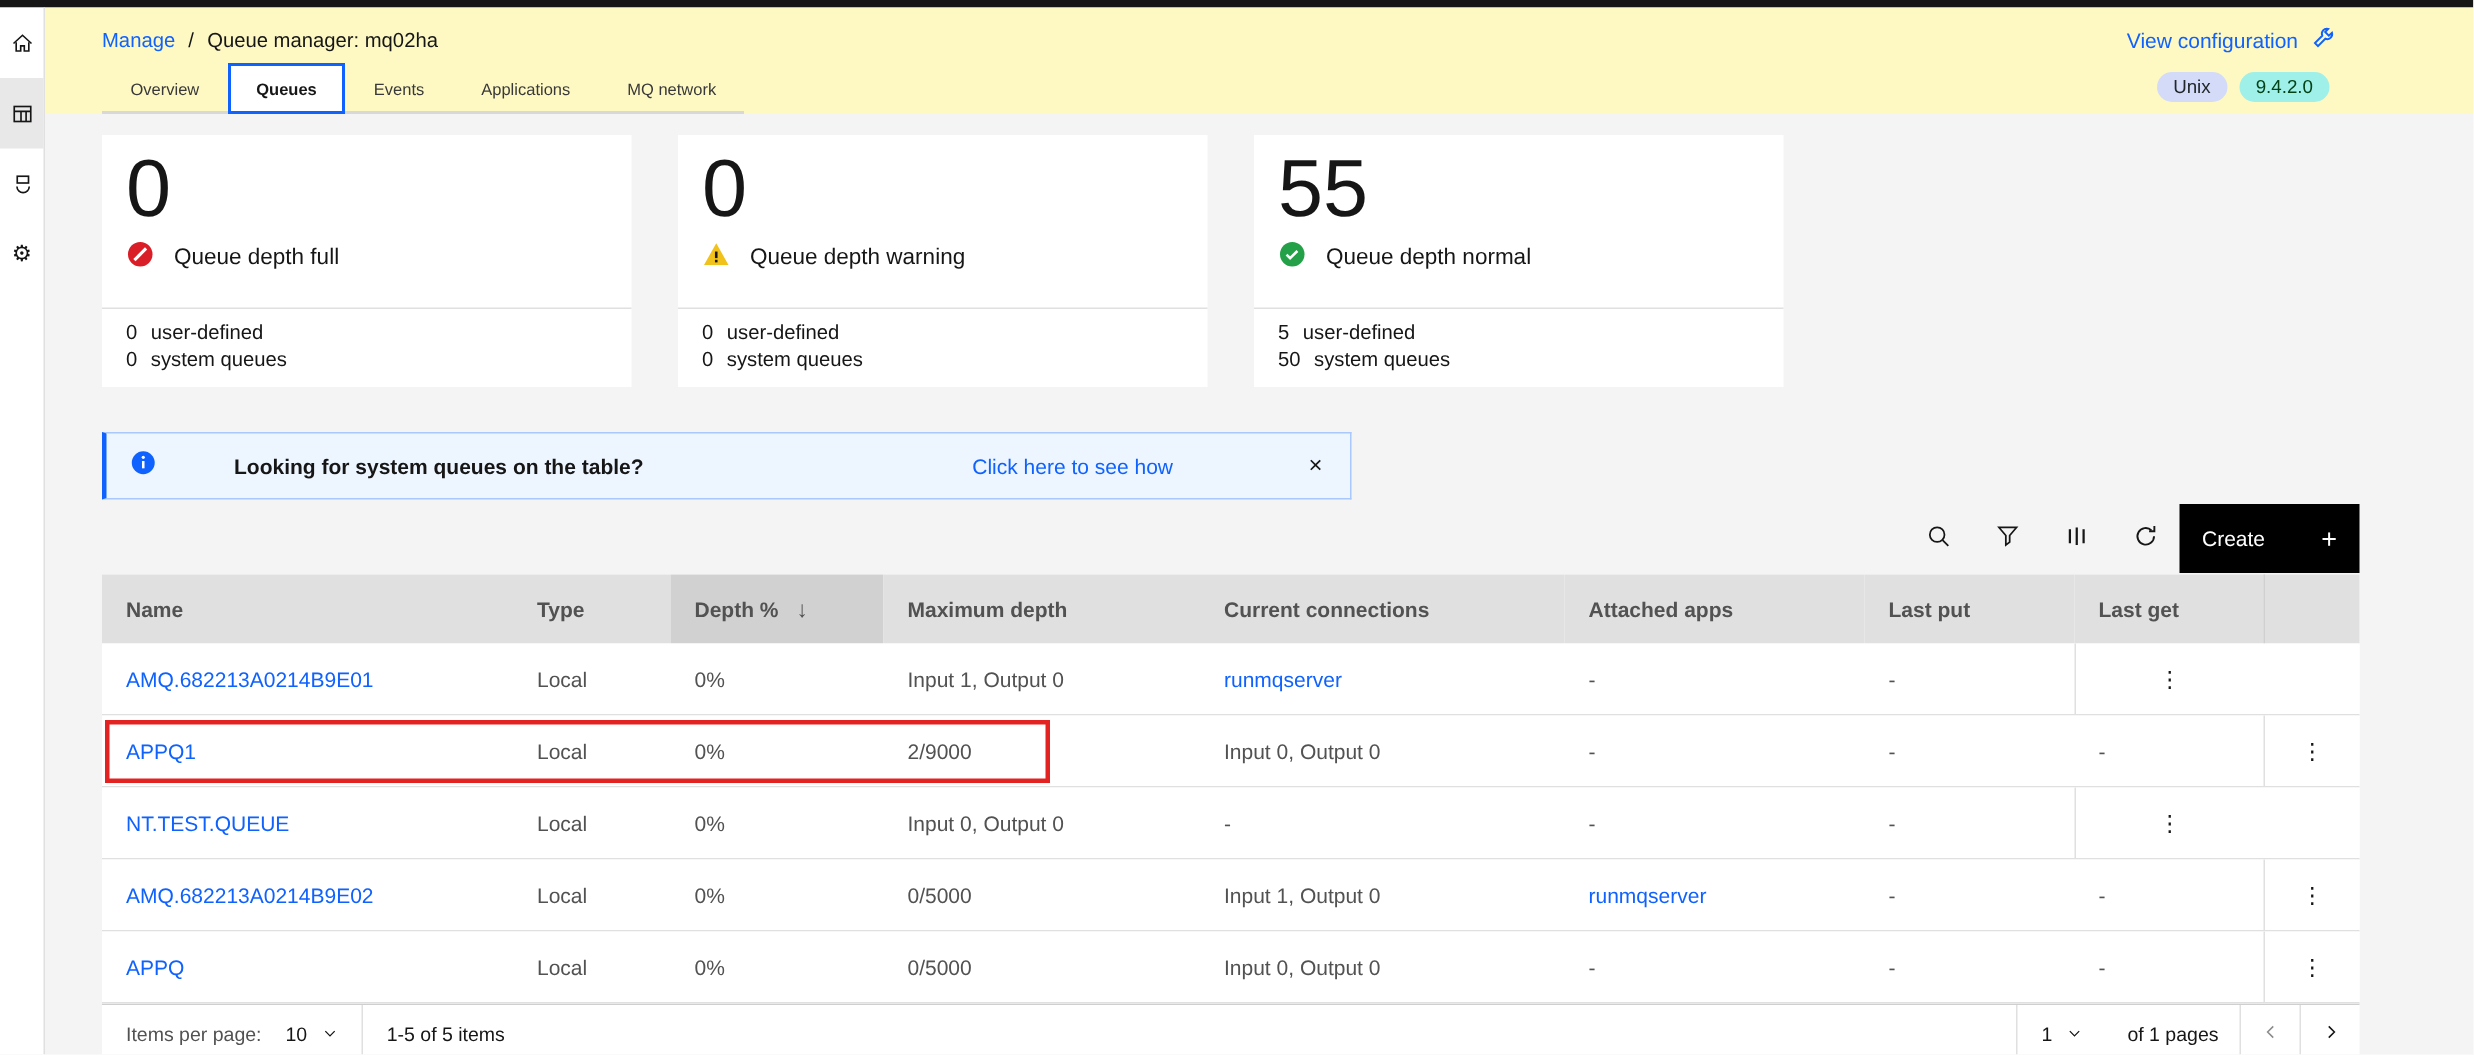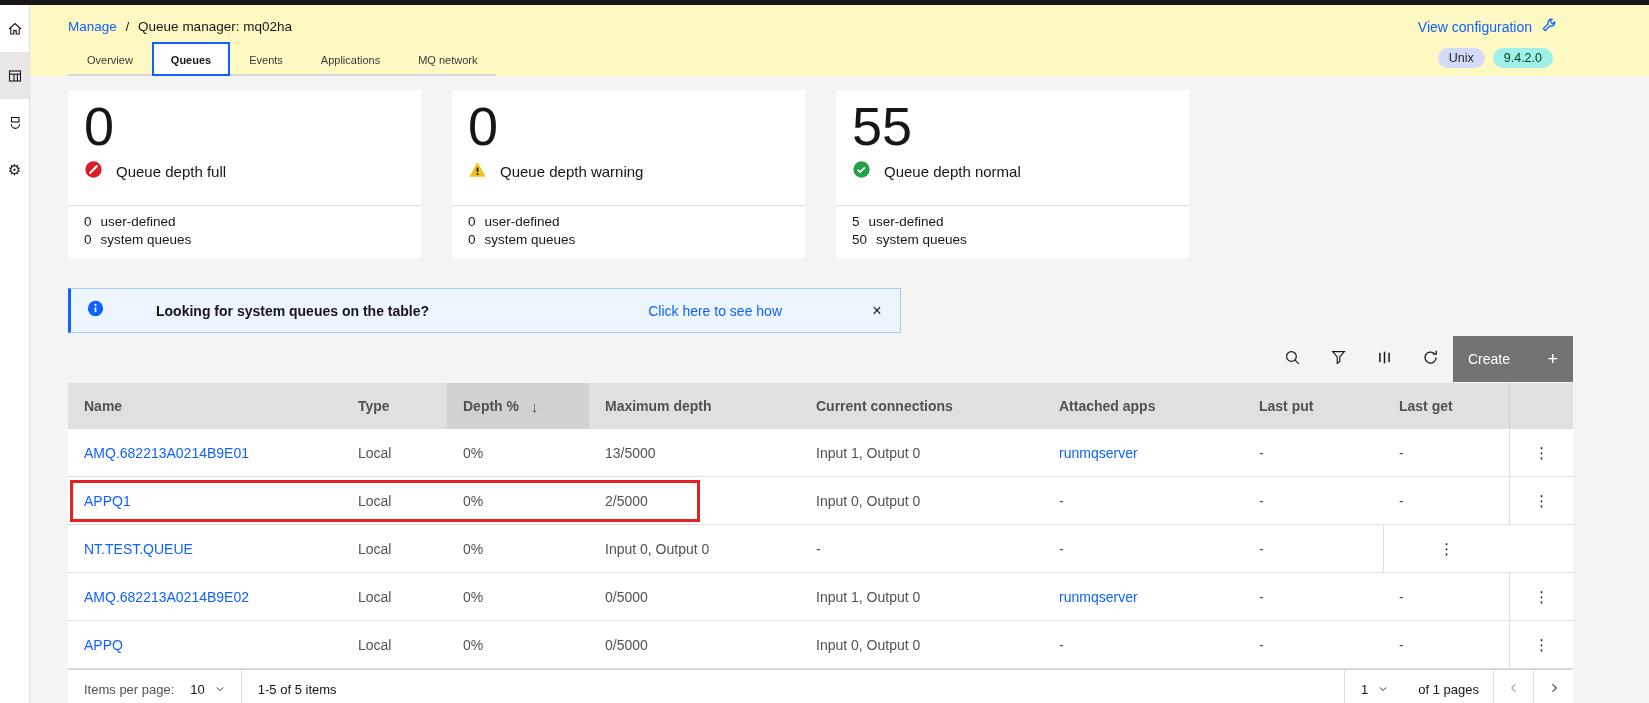--- a/index.html
+++ b/index.html
@@ -47,21 +47,21 @@
 
   
   .banner { margin-top:30px; width:833px; height:45px; background:#edf5ff; border:1px solid rgba(15,98,254,.30); border-left:3px solid #0f62fe; display:flex; align-items:center; padding-left:16px;gap:36px; }
   .banner-msg { font-weight:700; font-size:14px; margin-left:16px; }
   .banner-link { margin-left:auto; color:#0f62fe; font-size:14px; cursor:pointer; }
   .banner-close { width:46px; height:100%; margin-left:36px; display:flex; align-items:center; justify-content:center; font-size:16px; color:#161616; cursor:pointer; background:transparent; border:none; }
 
   
   .toolbar { margin-top:2px; display:flex; justify-content:flex-end; align-items:center; height:48px; }
   .tool-btn { width:46px; height:46px; display:flex; align-items:center; justify-content:center; cursor:pointer; background:transparent; border:none; }
-  .create-btn { width:120px; height:46px; margin-left:0; background:#737373; color:#ffffff; border:none; font-size:14px; font-family:inherit; display:flex; align-items:center; justify-content:space-between; padding:0 15px; cursor:pointer; }
+  .create-btn { width:120px; height:46px; margin-left:0; background:#000000; color:#ffffff; border:none; font-size:14px; font-family:inherit; display:flex; align-items:center; justify-content:space-between; padding:0 15px; cursor:pointer; }
   .create-plus { font-size:18px; font-weight:300; }
 
   
   .q-table { background:#ffffff; width:1505px; }
   .t-row { display:grid; grid-template-columns:274px 105px 142px 211px 243px 200px 140px 126px 64px; align-items:stretch; }
   .t-head .t-cell { background:#e0e0e0; font-weight:700; font-size:14px; height:46px; display:flex; align-items:center; padding:12px 16px; cursor:pointer; }
   .t-head .t-cell.sorted { background:#d1d1d1; }
   .sort-arrow { margin-left:12px; font-size:15px; font-weight:400; }
   .t-body .t-row { position:relative; border-bottom:1px solid #e0e0e0; height:48px; background:#ffffff; }
   .t-cell { display:flex; align-items:center; padding:0 16px; font-size:14px; color:#525252; overflow:hidden; white-space:nowrap; }
@@ -307,40 +307,39 @@
           </div>
 
           <div class="t-body">
 
             <div class="t-row">
               <div class="t-cell name">
                   <a>AMQ.682213A0214B9E01</a>
                 </div>
               <div class="t-cell">Local</div>
               <div class="t-cell">0%</div>
-              <div class="t-cell">13/5000</div>
               <div class="t-cell">Input 1, Output 0</div>
               <div class="t-cell">
                   <span class="cell-link">runmqserver</span>
                 </div>
               <div class="t-cell">-</div>
               <div class="t-cell">-</div>
               <div class="t-cell ovf">
                   <button class="ovf-btn">⋮</button>
                 </div>
             </div>
 
             <div class="t-row">
               <div class="hl-box"></div>
               <div class="t-cell name">
                   <a>APPQ1</a>
                 </div>
               <div class="t-cell">Local</div>
               <div class="t-cell">0%</div>
-              <div class="t-cell">2/5000</div>
+              <div class="t-cell">2/9000</div>
               <div class="t-cell">Input 0, Output 0</div>
               <div class="t-cell">-</div>
               <div class="t-cell">-</div>
               <div class="t-cell">-</div>
               <div class="t-cell ovf">
                   <button class="ovf-btn">⋮</button>
                 </div>
             </div>
 
             <div class="t-row">

